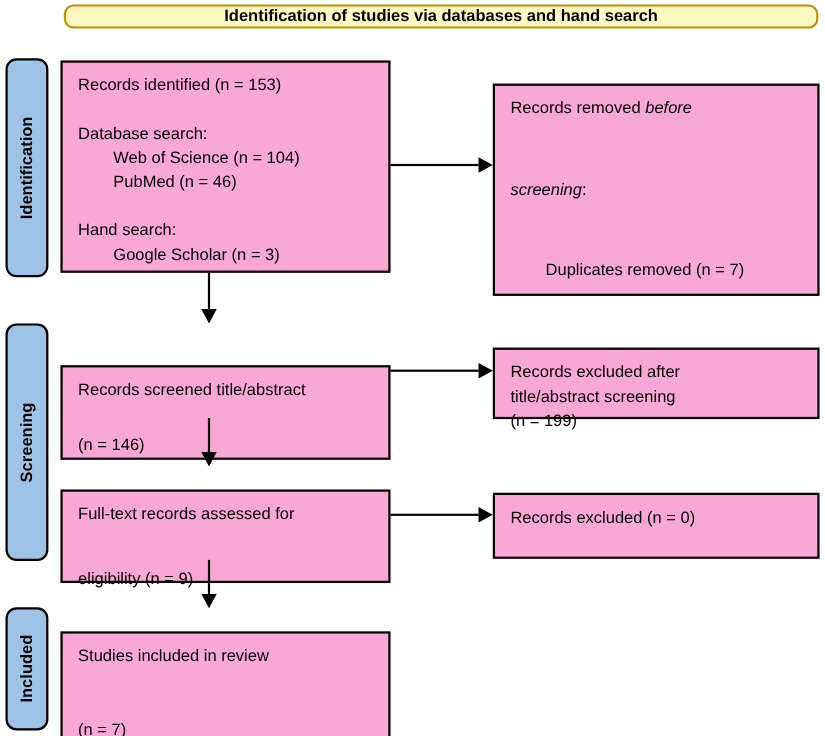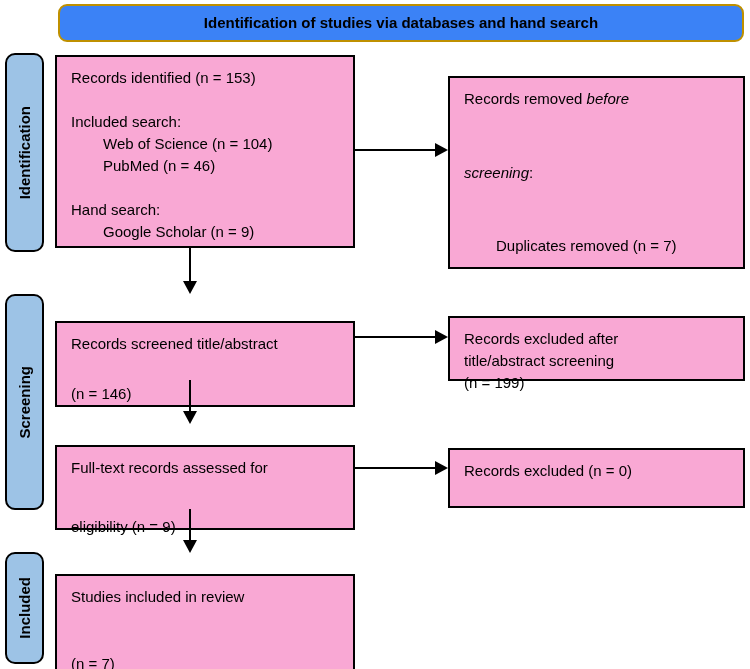--- a/index.html
+++ b/index.html
@@ -10,22 +10,22 @@
     background: #ffffff;
     font-family: "Liberation Sans", sans-serif;
     color: #000;
     font-size: 15px;
     line-height: 22px;
     overflow: hidden;
   }
   .banner {
     position: absolute;
     left: 58px; top: 4px;
-    width: 686px; height: 38px;
-    background: #3b82f6;
+    width: 686px; height: 22px;
+    background: #fef9c3;
     border: 2px solid #BF9000;
     border-radius: 9px;
     display: flex; align-items: center; justify-content: center;
     font-weight: bold;
     box-sizing: border-box;
   }
   .stage {
     position: absolute;
     left: 5px; width: 39px;
     background: #9DC3E6;
@@ -47,21 +47,21 @@
     position: absolute;
     background: #f9a8d4;
     border: 2px solid #000;
     box-sizing: border-box;
     padding: 10px 14px;
   }
   .box.vcenter { display: flex; flex-direction: column; justify-content: space-between; margin-top: 21px; }
   .box-left  { left: 55px;  width: 300px; }
   .box-right { left: 448px; width: 297px; }
   .box-identified { top: 55px;  height: 193px; }
-  .box-screened   { top: 300px; height: 86px; gap: 28px; }
+  .box-screened   { top: 311px; height: 86px; gap: 28px; }
   .box-fulltext   { top: 424px; height: 85px; gap: 37px; }
   .box-included   { top: 553px; height: 113px; }
   .box-removed    { top: 55px;  height: 193px; }
   .box-excl-ta    { top: 295px; height: 65px; }
   .box-excl-ft    { top: 427px; height: 60px; }
   .line { min-height: 22px; }
   .indent { padding-left: 32px; }
   em { font-style: italic; }
   .arrow-v {
     position: absolute; width: 14px;
@@ -99,26 +99,26 @@
   <div class="stage stage-screening">
     <span class="stage-text">Screening</span>
   </div>
   <div class="stage stage-included">
     <span class="stage-text">Included</span>
   </div>
 
   <div class="box box-left box-identified">
     <div class="line">Records identified (n = 153)</div>
     <div class="line"></div>
-    <div class="line">Included search:</div>
+    <div class="line">Database search:</div>
     <div class="line indent">Web of Science (n = 104)</div>
     <div class="line indent">PubMed (n = 46)</div>
     <div class="line"></div>
     <div class="line">Hand search:</div>
-    <div class="line indent">Google Scholar (n = 9)</div>
+    <div class="line indent">Google Scholar (n = 3)</div>
   </div>
 
   <div class="box box-right box-removed vcenter">
     <div class="line">
       <span>Records removed </span><em>before</em>
     </div>
     <div class="line">
       <em>screening</em><span>:</span>
     </div>
     <div class="line indent">Duplicates removed (n = 7)</div>

